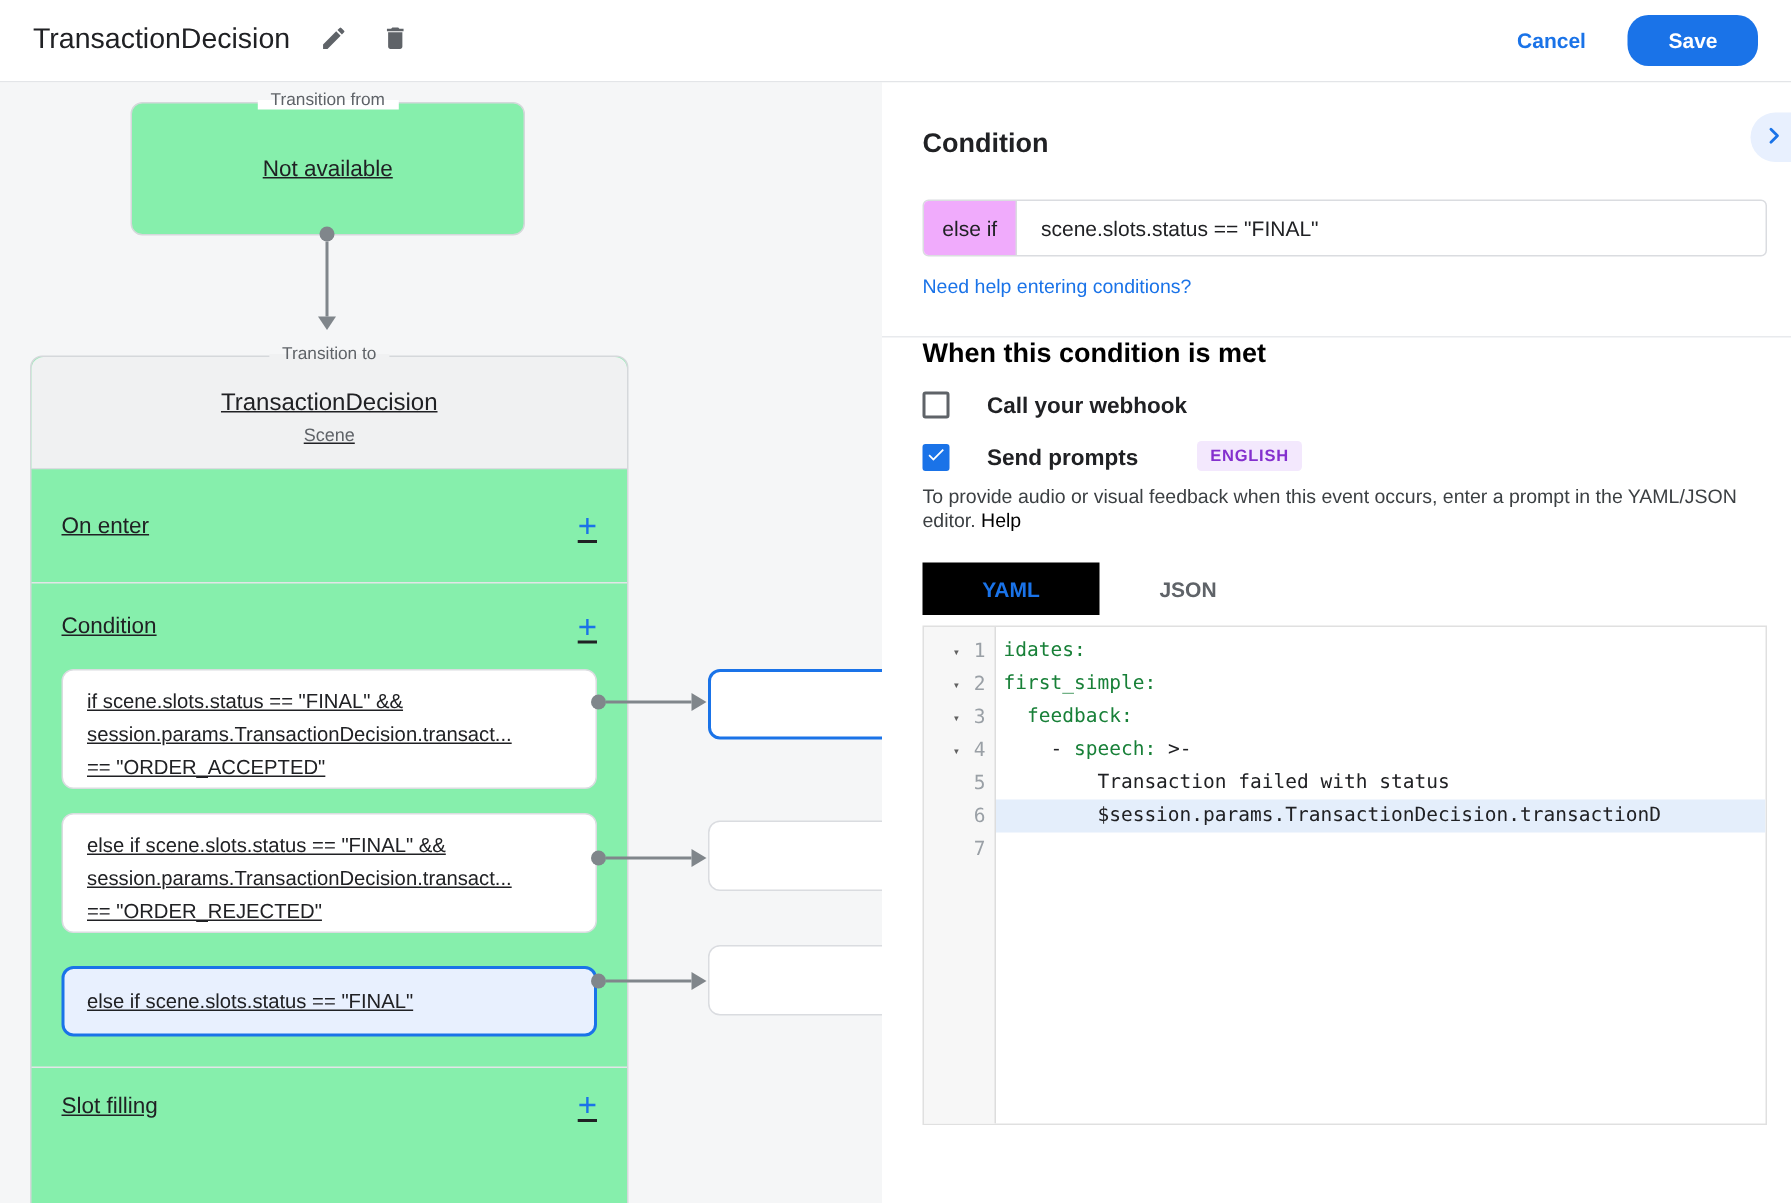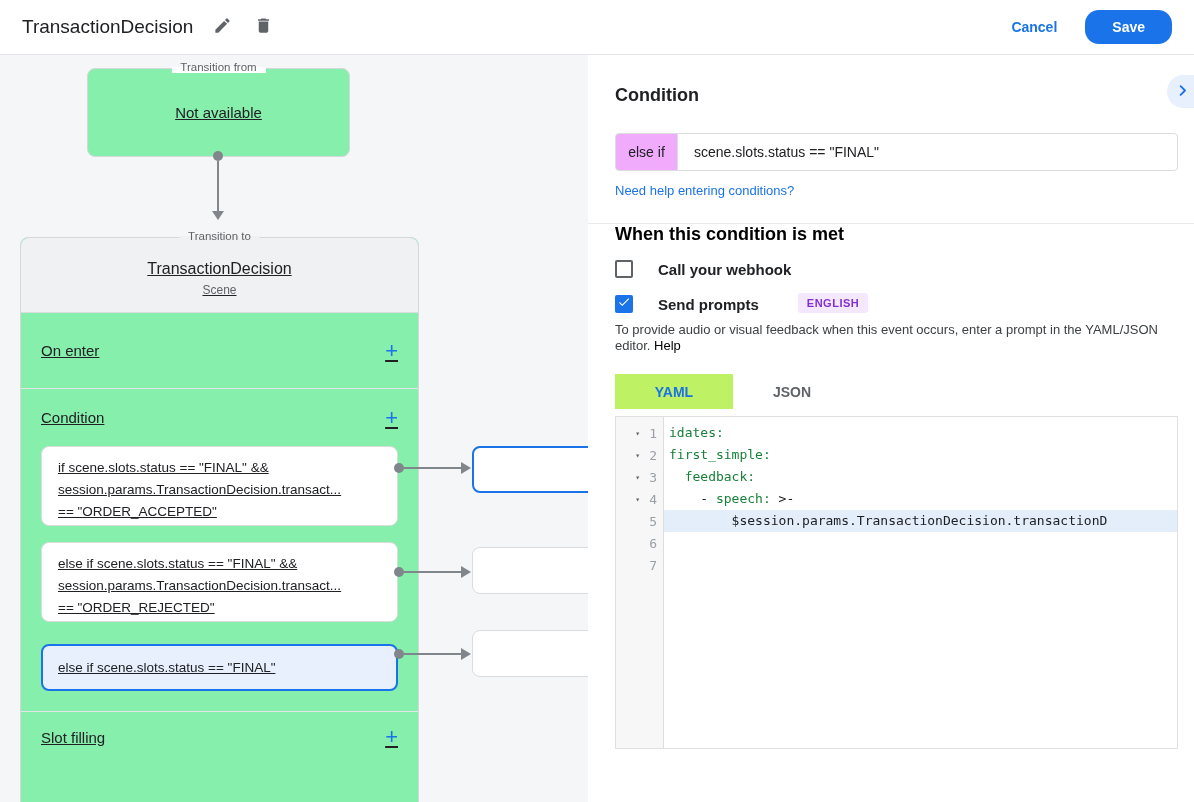--- a/index.html
+++ b/index.html
@@ -83,21 +83,21 @@
   .checkbox { width:18px; height:18px; border:2px solid #5f6368; border-radius:2px; background:#fff; flex:none; cursor:pointer; }
   .checkbox.checked { background:#1a73e8; border-color:#1a73e8; display:flex; align-items:center; justify-content:center; }
   .check-label { font-size:15px; font-weight:bold; color:#202124; }
   .lang-badge { margin-left:14px; background:#f3e8fd; color:#8430ce; font-size:11px; font-weight:bold;
     letter-spacing:0.5px; padding:4px 9px; border-radius:3px; }
   .helper-text { margin-top:9px; font-size:13px; line-height:16px; color:#3c4043; max-width:575px; }
   .helper-text a { color:#000000; text-decoration:none; }
   .tabs { display:flex; margin-top:20px; }
   .tab { width:118px; height:35px; display:flex; align-items:center; justify-content:center;
     font-size:14px; font-weight:bold; color:#5f6368; background:none; border:none; cursor:pointer; }
-  .tab.active { color:#1a73e8; background:#bef264; }
+  .tab.active { color:#1a73e8; background:#000000; }
 
   
   .editor { margin-top:7px; height:333px; border:1px solid #e0e0e0; display:flex;
     font-family:"DejaVu Sans Mono", monospace; font-size:13px; background:#fff; }
   .gutter { width:48px; background:#f7f7f7; border-right:1px solid #ddd; flex:none; padding-top:5px; }
   .gutter-row { height:22px; display:flex; align-items:center; justify-content:flex-end; padding-right:6px; gap:4px; }
   .fold { width:10px; font-size:8px; color:#616161; text-align:left; }
   .lnum { color:#9aa0a6; font-size:13px; }
   .codearea { flex:1; padding-top:5px; overflow:hidden; }
   .code-row { height:22px; line-height:22px; white-space:pre; padding-left:5px; }
@@ -274,18 +274,19 @@
           <div class="gutter-row">
             <span class="fold"></span>
             <span class="lnum">7</span>
           </div>
         </div>
       <div class="codearea">
           <div class="code-row"><span class="tok-key">idates:</span></div>
           <div class="code-row"><span class="tok-key">first_simple:</span></div>
           <div class="code-row"><span class="tok-plain">  </span><span class="tok-key">feedback:</span></div>
           <div class="code-row"><span class="tok-plain">    - </span><span class="tok-key">speech:</span><span class="tok-plain"> &gt;-</span></div>
+          <div class="code-row"><span class="tok-plain">        Transaction failed with status</span></div>
           <div class="code-row hl"><span class="tok-plain">        $session.params.TransactionDecision.transactionD</span></div>
           <div class="code-row"></div>
         </div>
     </div>
   </div>
 </div>
 
 </body></html>

